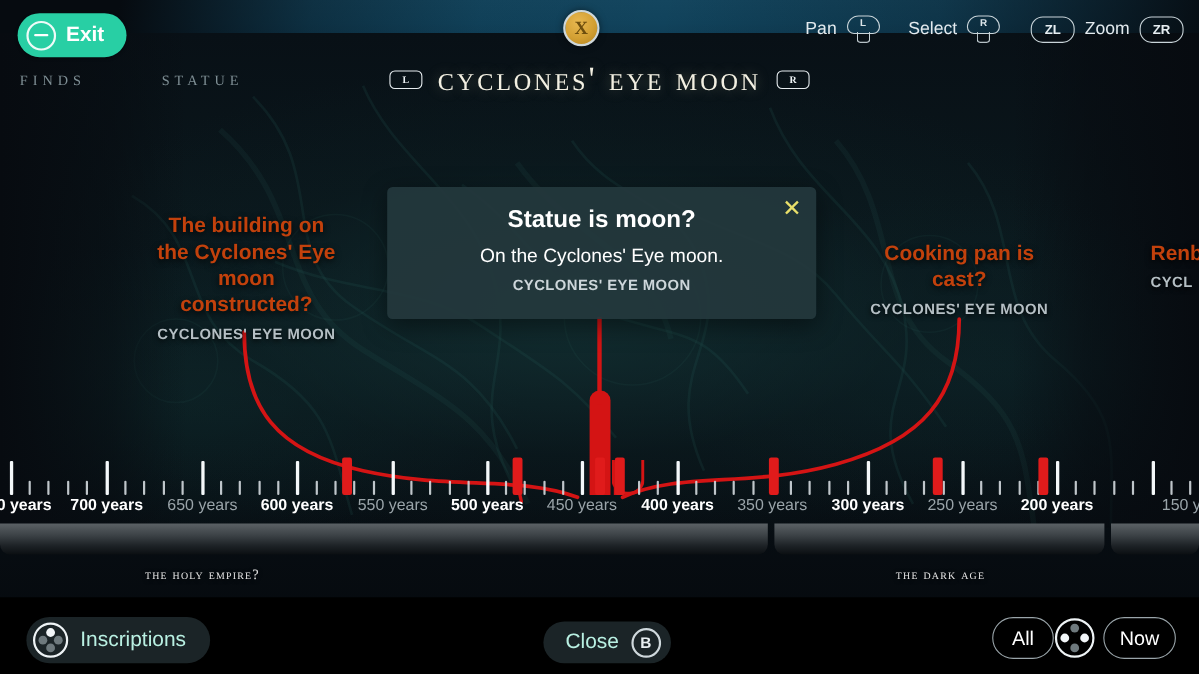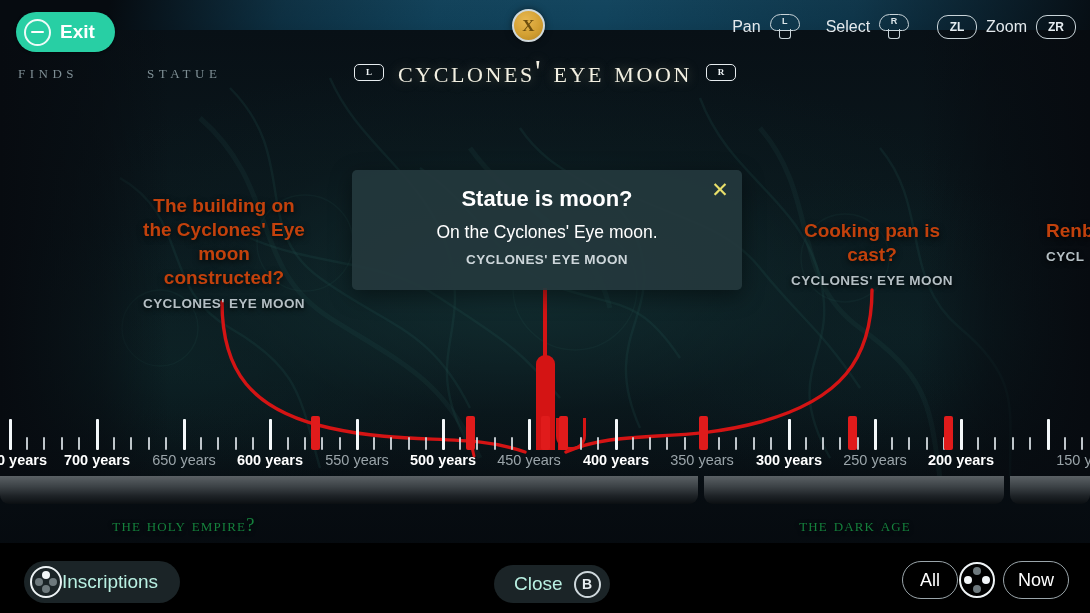--- a/index.html
+++ b/index.html
@@ -191,21 +191,21 @@
   .eras { position: absolute; left: 0; top: 476px; width: 1090px; height: 28px; }
   .era-seg {
     position: absolute; top: 0; height: 28px;
     border-radius: 0 0 9px 9px;
     background: linear-gradient(180deg, #5b6165 0%, #3c4246 38%, #1d2226 72%, #0b0f12 100%);
   }
   .era-name {
     position: absolute; top: 514px; transform: translateX(-50%);
     font-family: "Liberation Serif", serif;
     font-variant: small-caps; text-transform: lowercase;
-    color: #15803d; font-size: 19px; letter-spacing: 1.1px; white-space: nowrap;
+    color: #e5e5e5; font-size: 13px; letter-spacing: 1.1px; white-space: nowrap;
     text-shadow: 0 1px 4px rgba(0,0,0,.8);
   }
 
   
   .bottom-bar {
     position: absolute; left: 0; bottom: 0; width: 1090px; height: 70px;
     background: #000000;
   }
   .pill {
     position: absolute; display: flex; align-items: center;
@@ -441,21 +441,21 @@
       <div class="era-seg" style="left: 0px; width: 698px;"></div>
       <div class="era-seg" style="left: 704px; width: 300px;"></div>
       <div class="era-seg" style="left: 1010px; width: 80px;"></div>
     </div>
   <div>
       <div class="era-name" style="left: 184px;">THE HOLY EMPIRE?</div>
       <div class="era-name" style="left: 855px;">THE DARK AGE</div>
     </div>
 
   <div class="bottom-bar">
-    <div class="pill" style="left:24px;top:18px;height:42px;padding:0 22px 0 6px;text-align:right;">
+    <div class="pill" style="left:24px;top:18px;height:42px;padding:0 22px 0 6px;gap:11px;text-align:right;">
       <span class="dpad">
         <span class="u on"></span>
           <span class="d"></span>
           <span class="l"></span>
           <span class="r"></span>
       </span>
       <span class="pill-text">Inscriptions</span>
     </div>
 
     <div class="pill" style="left:494px;top:22px;height:38px;padding:0 9px 0 20px;gap:11px;">

